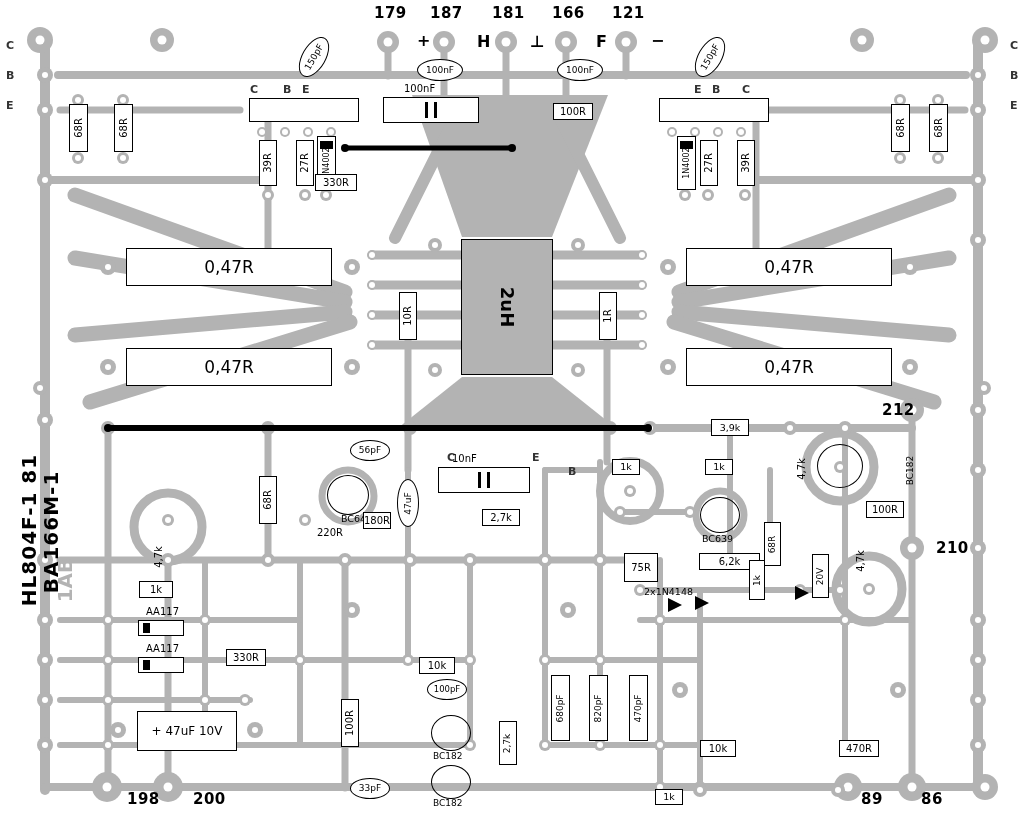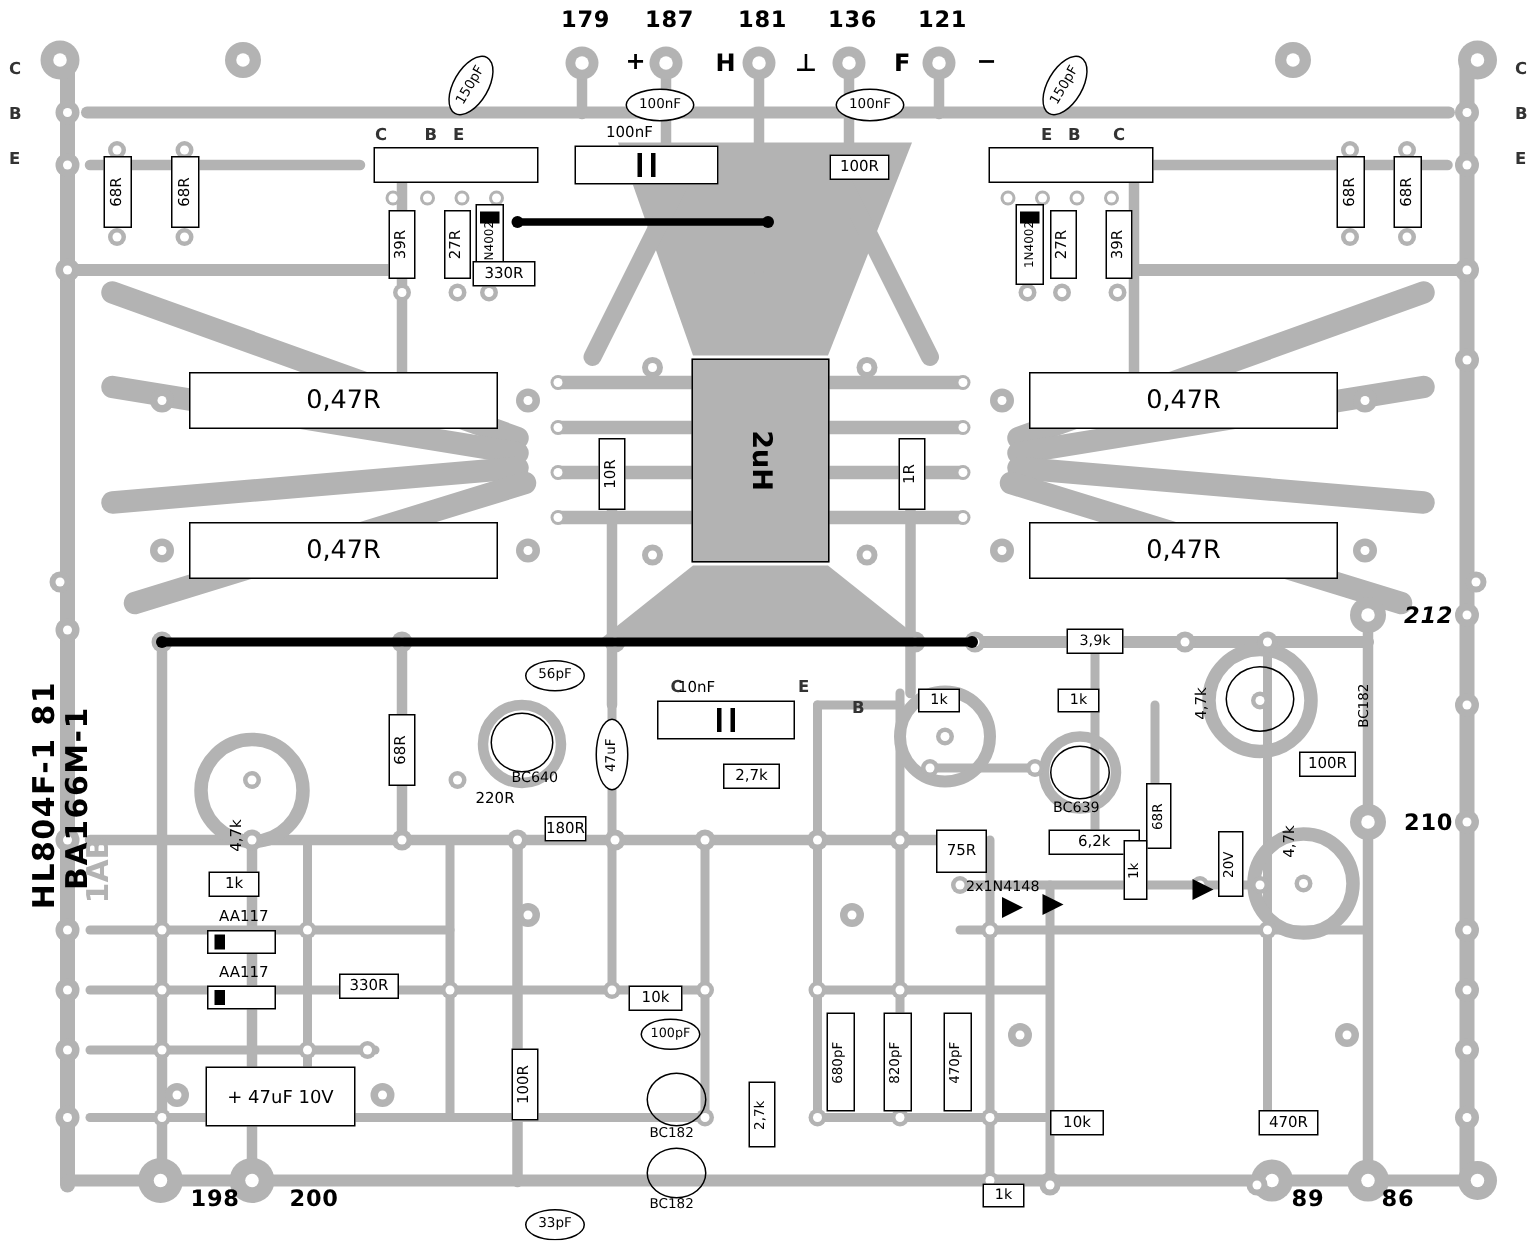--- a/index.html
+++ b/index.html
@@ -391,26 +391,26 @@
       <div class="comp padnum" style="left: 374px; top: 6px;">
         <span class="lbl">179</span>
       </div>
       <div class="comp padnum" style="left: 430px; top: 6px; align-items: flex-end;">
         <span class="lbl">187</span>
       </div>
       <div class="comp padnum" style="left: 492px; top: 6px;">
         <span class="lbl">181</span>
       </div>
       <div class="comp padnum" style="left: 552px; top: 6px;">
-        <span class="lbl">136</span>
+        <span class="lbl">166</span>
       </div>
       <div class="comp padnum" style="left: 612px; top: 6px;">
         <span class="lbl">121</span>
       </div>
-      <div class="comp padnum" style="left: 936px; top: 403px; font-style: italic;">
+      <div class="comp padnum" style="left: 882px; top: 403px;">
         <span class="lbl">212</span>
       </div>
       <div class="comp padnum" style="left: 936px; top: 541px;">
         <span class="lbl">210</span>
       </div>
       <div class="comp padnum" style="left: 127px; top: 792px;">
         <span class="lbl">198</span>
       </div>
       <div class="comp padnum" style="left: 193px; top: 792px;">
         <span class="lbl">200</span>
@@ -587,21 +587,21 @@
       </div>
       <div class="comp circle" style="left: 327px; top: 475px; width: 42px; height: 40px;">
         <span class="lbl"></span>
       </div>
       <div class="comp label" style="left: 341px; top: 514px; font-size: 9.5px;">
         <span class="lbl">BC640</span>
       </div>
       <div class="comp label" style="left: 317px; top: 528px;">
         <span class="lbl">220R</span>
       </div>
-      <div class="comp box" style="left: 363px; top: 544px; width: 28px; height: 17px; font-size: 10px;">
+      <div class="comp box" style="left: 363px; top: 512px; width: 28px; height: 17px; font-size: 10px;">
         <span class="lbl">180R</span>
       </div>
       <div class="comp box" style="left: 482px; top: 509px; width: 38px; height: 17px; font-size: 10px;">
         <span class="lbl">2,7k</span>
       </div>
       <div class="comp box" style="left: 612px; top: 459px; width: 28px; height: 16px; font-size: 9.5px;">
         <span class="lbl">1k</span>
       </div>
       <div class="comp box" style="left: 705px; top: 459px; width: 28px; height: 16px; font-size: 9.5px;">
         <span class="lbl">1k</span>
@@ -695,21 +695,21 @@
       </div>
       <div class="comp label" style="left: 433px; top: 752px; font-size: 9px;">
         <span class="lbl">BC182</span>
       </div>
       <div class="comp circle" style="left: 431px; top: 765px; width: 40px; height: 34px;">
         <span class="lbl"></span>
       </div>
       <div class="comp label" style="left: 433px; top: 799px; font-size: 9px;">
         <span class="lbl">BC182</span>
       </div>
-      <div class="comp oval" style="left: 350px; top: 778px; width: 40px; height: 21px; font-size: 9px; margin-top: 28px;">
+      <div class="comp oval" style="left: 350px; top: 778px; width: 40px; height: 21px; font-size: 9px;">
         <span class="lbl">33pF</span>
       </div>
       <div class="comp box" style="left: 700px; top: 740px; width: 36px; height: 17px; font-size: 10px;">
         <span class="lbl">10k</span>
       </div>
       <div class="comp box" style="left: 839px; top: 740px; width: 40px; height: 17px; font-size: 10px;">
         <span class="lbl">470R</span>
       </div>
       <div class="comp box" style="left: 655px; top: 789px; width: 28px; height: 16px; font-size: 9.5px;">
         <span class="lbl">1k</span>

